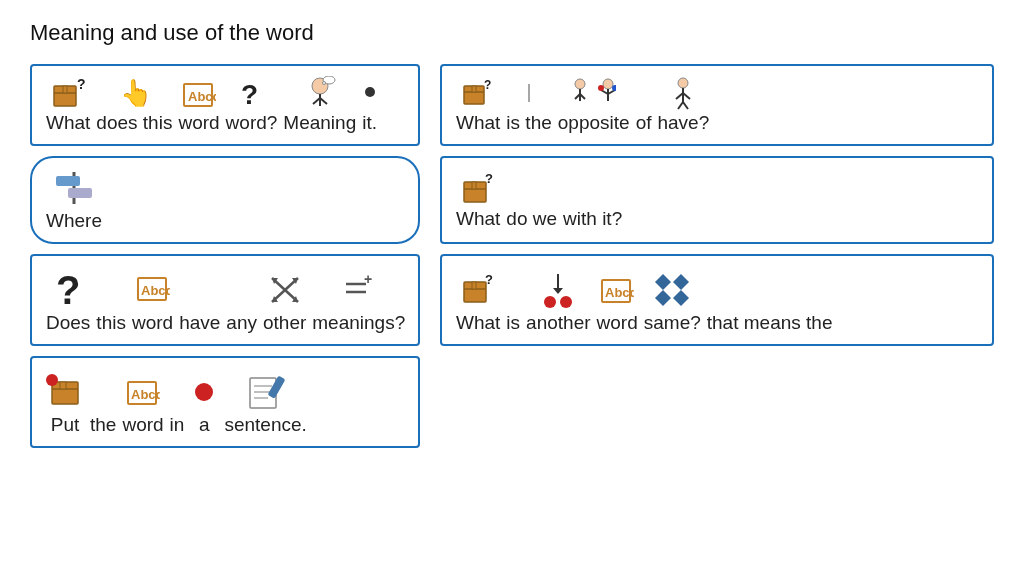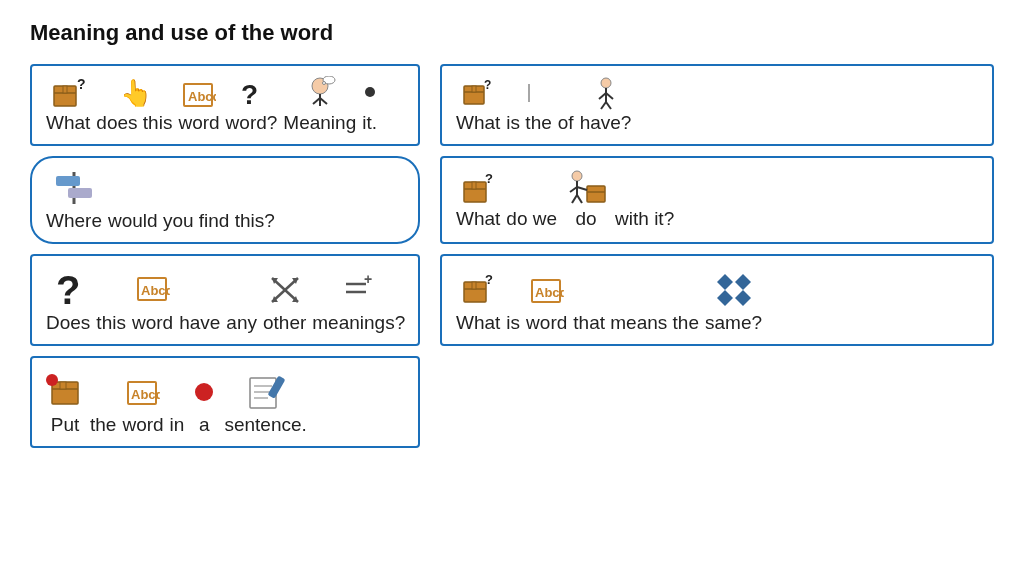--- a/index.html
+++ b/index.html
@@ -6,21 +6,21 @@
     body {
       background: #fff;
       font-family: Arial, sans-serif;
       width: 1024px;
       height: 576px;
       overflow: hidden;
       padding: 20px 30px;
     }
     h1 {
       font-size: 22px;
-      font-weight: bold;
+      font-weight: normal;
       margin-bottom: 18px;
       color: #111;
     }
     .grid {
       display: grid;
       grid-template-columns: 390px 1fr;
       grid-template-rows: auto auto auto auto;
       gap: 10px 20px;
     }
     .card {
@@ -134,20 +134,39 @@
         </svg>
         <span class="word-label">What</span>
       </div>
       <div class="icon-group">
         <svg width="12" height="34" viewBox="0 0 12 34">
           <line x1="6" y1="8" x2="6" y2="26" stroke="#888" stroke-width="1.5"></line>
         </svg>
         <span class="word-label">is the</span>
       </div>
       <div class="icon-group">
+
+        <svg width="44" height="34" viewBox="0 0 44 34">
+
+          <circle cx="8" cy="8" r="5" fill="#f5cba7" stroke="#888" stroke-width="1"></circle>
+          <line x1="8" y1="13" x2="8" y2="25" stroke="#333" stroke-width="2"></line>
+          <line x1="8" y1="18" x2="3" y2="23" stroke="#333" stroke-width="2"></line>
+          <line x1="8" y1="18" x2="13" y2="23" stroke="#333" stroke-width="2"></line>
+
+          <circle cx="36" cy="8" r="5" fill="#f5cba7" stroke="#888" stroke-width="1"></circle>
+          <line x1="36" y1="13" x2="36" y2="25" stroke="#333" stroke-width="2"></line>
+          <line x1="36" y1="18" x2="29" y2="14" stroke="#333" stroke-width="2"></line>
+          <line x1="36" y1="18" x2="43" y2="14" stroke="#333" stroke-width="2"></line>
+
+          <circle cx="29" cy="12" r="3" fill="#cc2222"></circle>
+          <circle cx="43" cy="12" r="3" fill="#2255cc"></circle>
+        </svg>
+        <span class="word-label">opposite</span>
+      </div>
+      <div class="icon-group">
         <svg width="10" height="34" viewBox="0 0 10 34"></svg>
         <span class="word-label">of</span>
       </div>
       <div class="icon-group">
 
         <svg width="24" height="34" viewBox="0 0 24 34">
           <circle cx="12" cy="7" r="5" fill="#f5cba7" stroke="#888" stroke-width="1"></circle>
           <line x1="12" y1="12" x2="12" y2="26" stroke="#333" stroke-width="2"></line>
           <line x1="12" y1="17" x2="5" y2="23" stroke="#333" stroke-width="2"></line>
           <line x1="12" y1="17" x2="19" y2="23" stroke="#333" stroke-width="2"></line>
@@ -167,59 +186,39 @@
           <line x1="20" y1="4" x2="20" y2="36" stroke="#555" stroke-width="3"></line>
 
           <rect x="2" y="8" width="24" height="10" fill="#6699cc" rx="2"></rect>
           <polygon points="2,13 6,8 6,18" fill="#6699cc"></polygon>
 
           <rect x="14" y="20" width="24" height="10" fill="#aac" rx="2"></rect>
           <polygon points="38,25 34,20 34,30" fill="#aac"></polygon>
         </svg>
         <span class="word-label">Where</span>
       </div>
-      <div class="icon-group">
-        <svg width="10" height="40" viewBox="0 0 10 40"></svg>
-        <span class="word-label">would you find this?</span>
-      </div>
     </div>
   </div>
 
   <div class="card row2-right">
     <div class="icons-row">
       <div class="icon-group">
         <svg width="32" height="36" viewBox="0 0 32 36">
           <rect x="2" y="12" width="22" height="20" fill="#c8832a" stroke="#8b5e1a" stroke-width="1.5" rx="1"></rect>
           <line x1="2" y1="19" x2="24" y2="19" stroke="#8b5e1a" stroke-width="1.5"></line>
           <rect x="10" y="12" width="4" height="7" fill="#c8832a" stroke="#8b5e1a" stroke-width="1"></rect>
           <text x="23" y="13" font-size="13" font-weight="bold" fill="#222">?</text>
         </svg>
         <span class="word-label">What</span>
       </div>
       <div class="icon-group">
         <svg width="10" height="36" viewBox="0 0 10 36"></svg>
         <span class="word-label">do we</span>
       </div>
       <div class="icon-group">
-
-        <svg width="46" height="36" viewBox="0 0 46 36">
-
-          <rect x="24" y="16" width="18" height="16" fill="#c8832a" stroke="#8b5e1a" stroke-width="1.5" rx="1"></rect>
-          <line x1="24" y1="22" x2="42" y2="22" stroke="#8b5e1a" stroke-width="1.5"></line>
-
-          <circle cx="14" cy="6" r="5" fill="#f5cba7" stroke="#888" stroke-width="1"></circle>
-          <line x1="14" y1="11" x2="14" y2="25" stroke="#333" stroke-width="2"></line>
-          <line x1="14" y1="17" x2="24" y2="20" stroke="#333" stroke-width="2"></line>
-          <line x1="14" y1="17" x2="7" y2="22" stroke="#333" stroke-width="2"></line>
-          <line x1="14" y1="25" x2="9" y2="33" stroke="#333" stroke-width="2"></line>
-          <line x1="14" y1="25" x2="19" y2="33" stroke="#333" stroke-width="2"></line>
-        </svg>
-        <span class="word-label">do</span>
-      </div>
-      <div class="icon-group">
         <svg width="10" height="36" viewBox="0 0 10 36"></svg>
         <span class="word-label">with it?</span>
       </div>
     </div>
   </div>
 
   <div class="card row3-left">
     <div class="icons-row">
       <div class="icon-group">
         <svg width="24" height="44" viewBox="0 0 24 44">
@@ -281,40 +280,51 @@
           <rect x="10" y="16" width="4" height="7" fill="#c8832a" stroke="#8b5e1a" stroke-width="1"></rect>
           <text x="23" y="18" font-size="13" font-weight="bold" fill="#222">?</text>
         </svg>
         <span class="word-label">What</span>
       </div>
       <div class="icon-group">
         <svg width="8" height="44" viewBox="0 0 8 44"></svg>
         <span class="word-label">is</span>
       </div>
       <div class="icon-group">
+        <svg width="36" height="44" viewBox="0 0 36 44">
+
+          <line x1="18" y1="8" x2="18" y2="24" stroke="#333" stroke-width="2"></line>
+          <polygon points="18,28 13,22 23,22" fill="#333"></polygon>
+
+          <circle cx="10" cy="36" r="6" fill="#cc2222"></circle>
+          <circle cx="26" cy="36" r="6" fill="#cc2222"></circle>
+        </svg>
+        <span class="word-label">another</span>
+      </div>
+      <div class="icon-group">
         <svg width="34" height="44" viewBox="0 0 34 44">
           <rect x="2" y="14" width="28" height="22" fill="#fff" stroke="#c8832a" stroke-width="2" rx="1"></rect>
           <text x="5" y="31" font-size="13" fill="#c8832a" font-weight="bold" font-family="Arial">Abcd</text>
         </svg>
         <span class="word-label">word</span>
-      </div>
-      <div class="icon-group">
-        <svg width="10" height="44" viewBox="0 0 10 44"></svg>
-        <span class="word-label">that means the</span>
       </div>
       <div class="icon-group">
 
         <svg width="36" height="44" viewBox="0 0 36 44">
           <polygon points="9,8 17,16 9,24 1,16" fill="#336699"></polygon>
           <polygon points="27,8 35,16 27,24 19,16" fill="#336699"></polygon>
           <polygon points="9,24 17,32 9,40 1,32" fill="#336699"></polygon>
           <polygon points="27,24 35,32 27,40 19,32" fill="#336699"></polygon>
         </svg>
         <span class="word-label">same?</span>
       </div>
+      <div class="icon-group">
+        <svg width="10" height="44" viewBox="0 0 10 44"></svg>
+        <span class="word-label">that means the</span>
+      </div>
     </div>
   </div>
 
   <div class="card row4-left">
     <div class="icons-row">
       <div class="icon-group">
 
         <svg width="38" height="44" viewBox="0 0 38 44">
           <rect x="6" y="14" width="26" height="22" fill="#c8832a" stroke="#8b5e1a" stroke-width="1.5" rx="1"></rect>
           <line x1="6" y1="21" x2="32" y2="21" stroke="#8b5e1a" stroke-width="1.5"></line>

